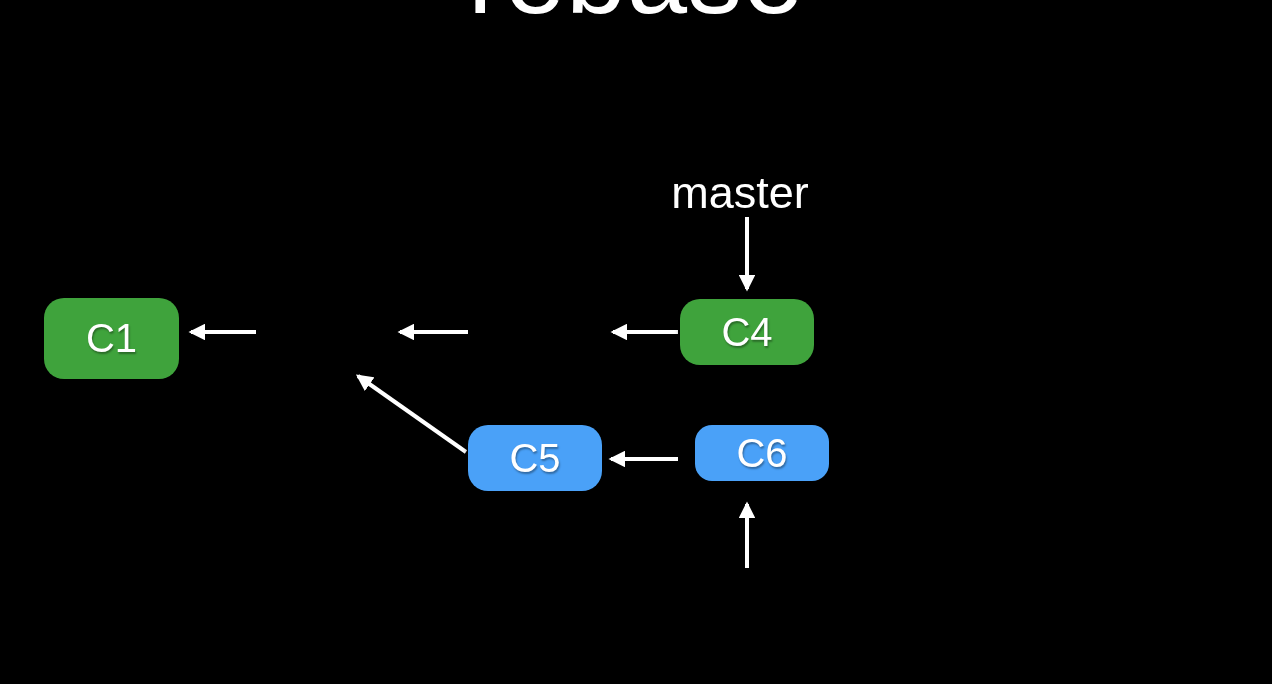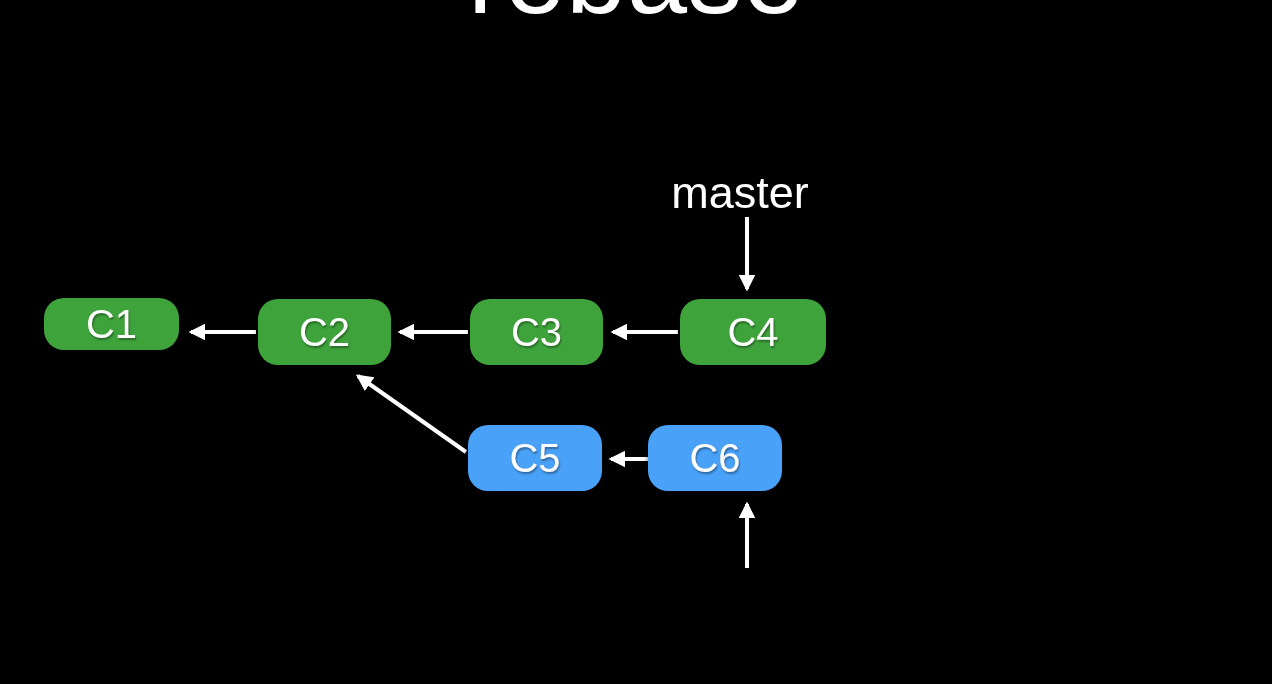--- a/index.html
+++ b/index.html
@@ -50,26 +50,26 @@
     align-items: center;
     justify-content: center;
     border-radius: 20px;
     color: var(--text);
     font-size: 40px;
     box-shadow: 0 3px 5px rgba(0,0,0,0.6);
   }
   .commit span { text-shadow: 1px 2px 2px rgba(0,0,0,0.35); }
   .commit.master  { background: var(--master-commit); }
   .commit.develop { background: var(--develop-commit); }
-  .commit.c1 { left: 44px;  top: 298px; width: 135px; height: 52px; }
+  .commit.c1 { left: 44px;  top: 298px; width: 135px; height: 81px; }
   .commit.c2 { left: 258px; top: 299px; width: 133px; height: 66px; }
   .commit.c3 { left: 470px; top: 299px; width: 133px; height: 66px; }
-  .commit.c4 { left: 680px; top: 299px; width: 146px; height: 66px; }
+  .commit.c4 { left: 680px; top: 299px; width: 134px; height: 66px; }
   .commit.c5 { left: 468px; top: 425px; width: 134px; height: 66px; }
-  .commit.c6 { left: 648px; top: 425px; width: 134px; height: 66px; }
+  .commit.c6 { left: 695px; top: 425px; width: 134px; height: 56px; border-radius: 17px; }
   svg.arrows {
     position: absolute;
     left: 0; top: 0;
     width: 1272px;
     height: 684px;
     pointer-events: none;
   }
   svg.arrows line {
     stroke: var(--arrow);
     stroke-width: 4;
@@ -97,26 +97,20 @@
     <line x1="468" y1="332" x2="400" y2="332" marker-end="url(#ah)"></line>
     <line x1="678" y1="332" x2="613" y2="332" marker-end="url(#ah)"></line>
     <line x1="678" y1="459" x2="611" y2="459" marker-end="url(#ah)"></line>
     <line x1="466" y1="452" x2="358" y2="376" marker-end="url(#ah)"></line>
     <line x1="747" y1="568" x2="747" y2="504" marker-end="url(#ah)"></line>
   </svg>
 
   <div class="commit master c1">
     <span>C1</span>
   </div>
-  <div class="commit master c2">
-    <span>C2</span>
-  </div>
-  <div class="commit master c3">
-    <span>C3</span>
-  </div>
   <div class="commit master c4">
     <span>C4</span>
   </div>
   <div class="commit develop c5">
     <span>C5</span>
   </div>
   <div class="commit develop c6">
     <span>C6</span>
   </div>
 

